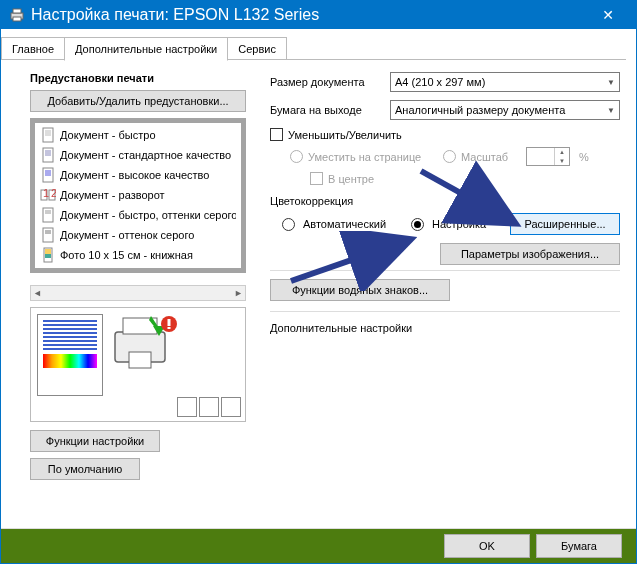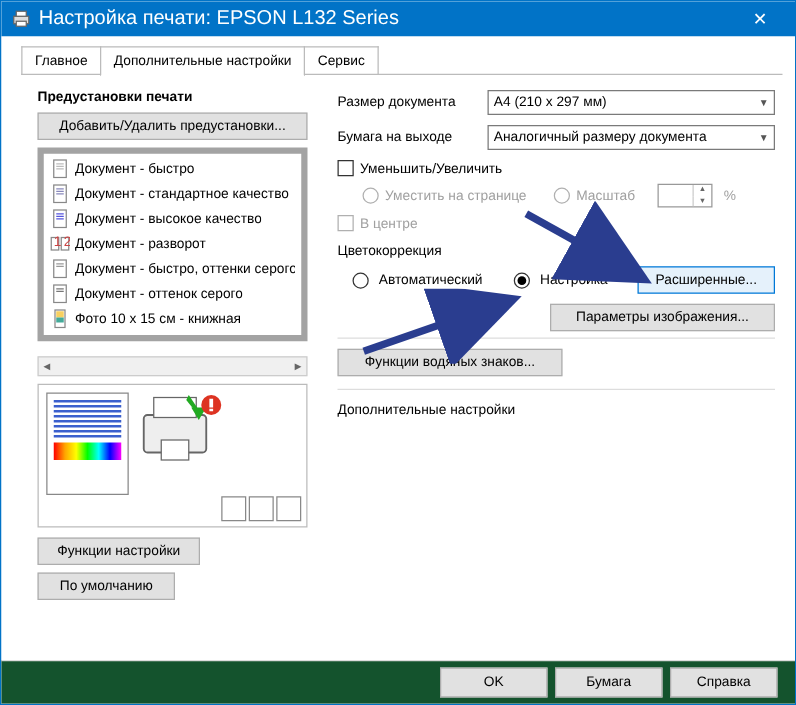--- a/index.html
+++ b/index.html
@@ -1,21 +1,21 @@
 <!DOCTYPE html>
 <html><head>
 <meta charset="utf-8">
 <style>
 *{box-sizing:border-box;margin:0;padding:0;font-family:'Segoe UI',Tahoma,sans-serif;font-size:11px}
 body{background:#fff;width:637px;height:564px;border:1px solid #0173c7;position:relative}
 .titlebar{background:#0173c7;color:#fff;height:28px;display:flex;align-items:center;padding:0 8px}
 .titlebar svg{margin-right:6px}
 .title-text{flex:1;font-size:16px}
 .close-btn{width:40px;height:28px;display:flex;align-items:center;justify-content:center;cursor:pointer;font-size:14px}
-.tab-strip{display:flex;margin:8px 10px 0 16px;position:relative}
+.tab-strip{display:flex;margin:8px 10px 0 0;position:relative}
 .tab{padding:5px 10px;border:1px solid #bbb;border-bottom:none;background:#fff;cursor:pointer;margin-right:-1px;position:relative;z-index:1}
 .tab.active{background:#fff;z-index:3;border-bottom:1px solid #fff;margin-bottom:-1px}
 .tab-line{position:absolute;bottom:0;left:0;right:0;height:1px;background:#bbb;z-index:2}
 .content{padding:12px 29px;display:flex;gap:24px}
 .left-col{width:216px}
 .right-col{flex:1}
 .section-title{font-weight:bold;margin-bottom:6px}
 .btn{border:1px solid #adadad;background:#e1e1e1;padding:4px 8px;cursor:pointer;display:inline-block;text-align:center}
 .btn-full{width:100%;margin-bottom:6px}
 .preset-list{border:5px solid #a3a3a3;height:155px;overflow:hidden;padding:2px;background:#fff;margin-bottom:12px}
@@ -44,21 +44,21 @@
 .disabled .chk,.disabled .rd{border-color:#b0b0b0}
 .indent{margin-left:20px}
 .num-input{width:44px;height:19px;border:1px solid #999;background:#fff;display:flex;flex-shrink:0}
 .num-field{flex:1}
 .num-spin{width:15px;display:flex;flex-direction:column}
 .num-btn{flex:1;border-left:1px solid #ccc;font-size:6px;display:flex;align-items:center;justify-content:center;color:#666}
 .group-label{margin:10px 0 6px 0}
 .hr{border:none;border-top:1px solid #ddd;margin:2px 0 8px 0}
 .color-row{display:flex;align-items:center;gap:8px;margin-bottom:8px}
 .btn-block{display:block;margin-bottom:5px;width:180px;margin-left:auto}
-.dlg-footer{position:absolute;bottom:0;left:0;right:0;height:28px;border-top:1px solid #ddd;display:flex;justify-content:flex-end;align-items:center;gap:6px;padding:17px 14px;background:#14532d}
+.dlg-footer{position:absolute;bottom:0;left:0;right:0;height:28px;border-top:1px solid #ddd;display:flex;justify-content:flex-end;align-items:center;gap:6px;padding:17px 14px;background:#4d7c0f}
 .dlg-footer .btn{width:86px;padding:5px 0}
 .btn-disabled{color:#a0a0a0}
 .arrow-annotation{position:absolute;pointer-events:none;z-index:10}
 .highlight{border:1px solid #0078d7!important;background:#e5f1fb!important}
 </style>
 </head>
 <body>
 
 <div class="titlebar">
   <svg width="16" height="16" viewBox="0 0 16 16">
@@ -216,21 +216,21 @@
         <span style="width:60px">Масштаб</span>
       <div class="num-input">
           <div class="num-field"></div>
           <div class="num-spin">
             <div class="num-btn">▲</div>
             <div class="num-btn">▼</div>
           </div>
         </div>
       <span style="margin-left:4px">%</span>
     </div>
-    <div class="cb-row disabled" style="">
+    <div class="cb-row disabled" style="margin-left:40px">
         <div class="chk"></div>
         <span>В центре</span>
       </div>
 
     <div class="group-label">Цветокоррекция</div>
     <div class="color-row" style="margin-left:12px">
       <div class="rd"></div>
         <span style="width:100px">Автоматический</span>
       <div class="rd checked"></div>
         <span style="width:70px">Настройка</span>
@@ -259,14 +259,13 @@
       <marker id="ah2" markerWidth="12" markerHeight="12" refX="10" refY="6" orient="auto">
         <polygon points="0,0 12,6 0,12" fill="#2a3d8f"></polygon>
       </marker>
     </defs>
     <line x1="10" y1="10" x2="100" y2="60" stroke="#2a3d8f" stroke-width="6" marker-end="url(#ah2)"></line>
   </svg>
 
 <div class="dlg-footer">
   <div class="btn">OK</div>
   <div class="btn">Бумага</div>
-  <div class="btn">Справка</div>
 </div>
 
 </body></html>

